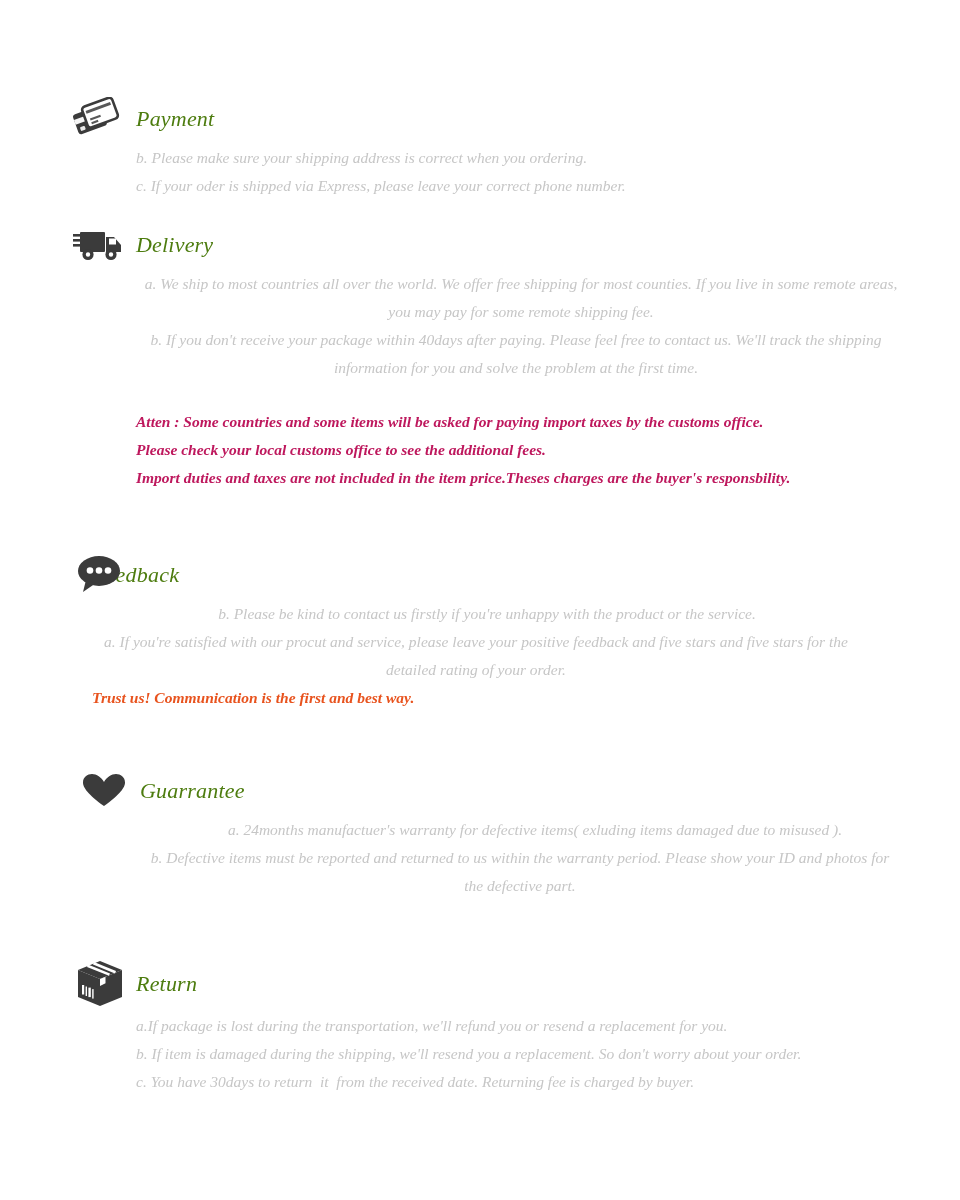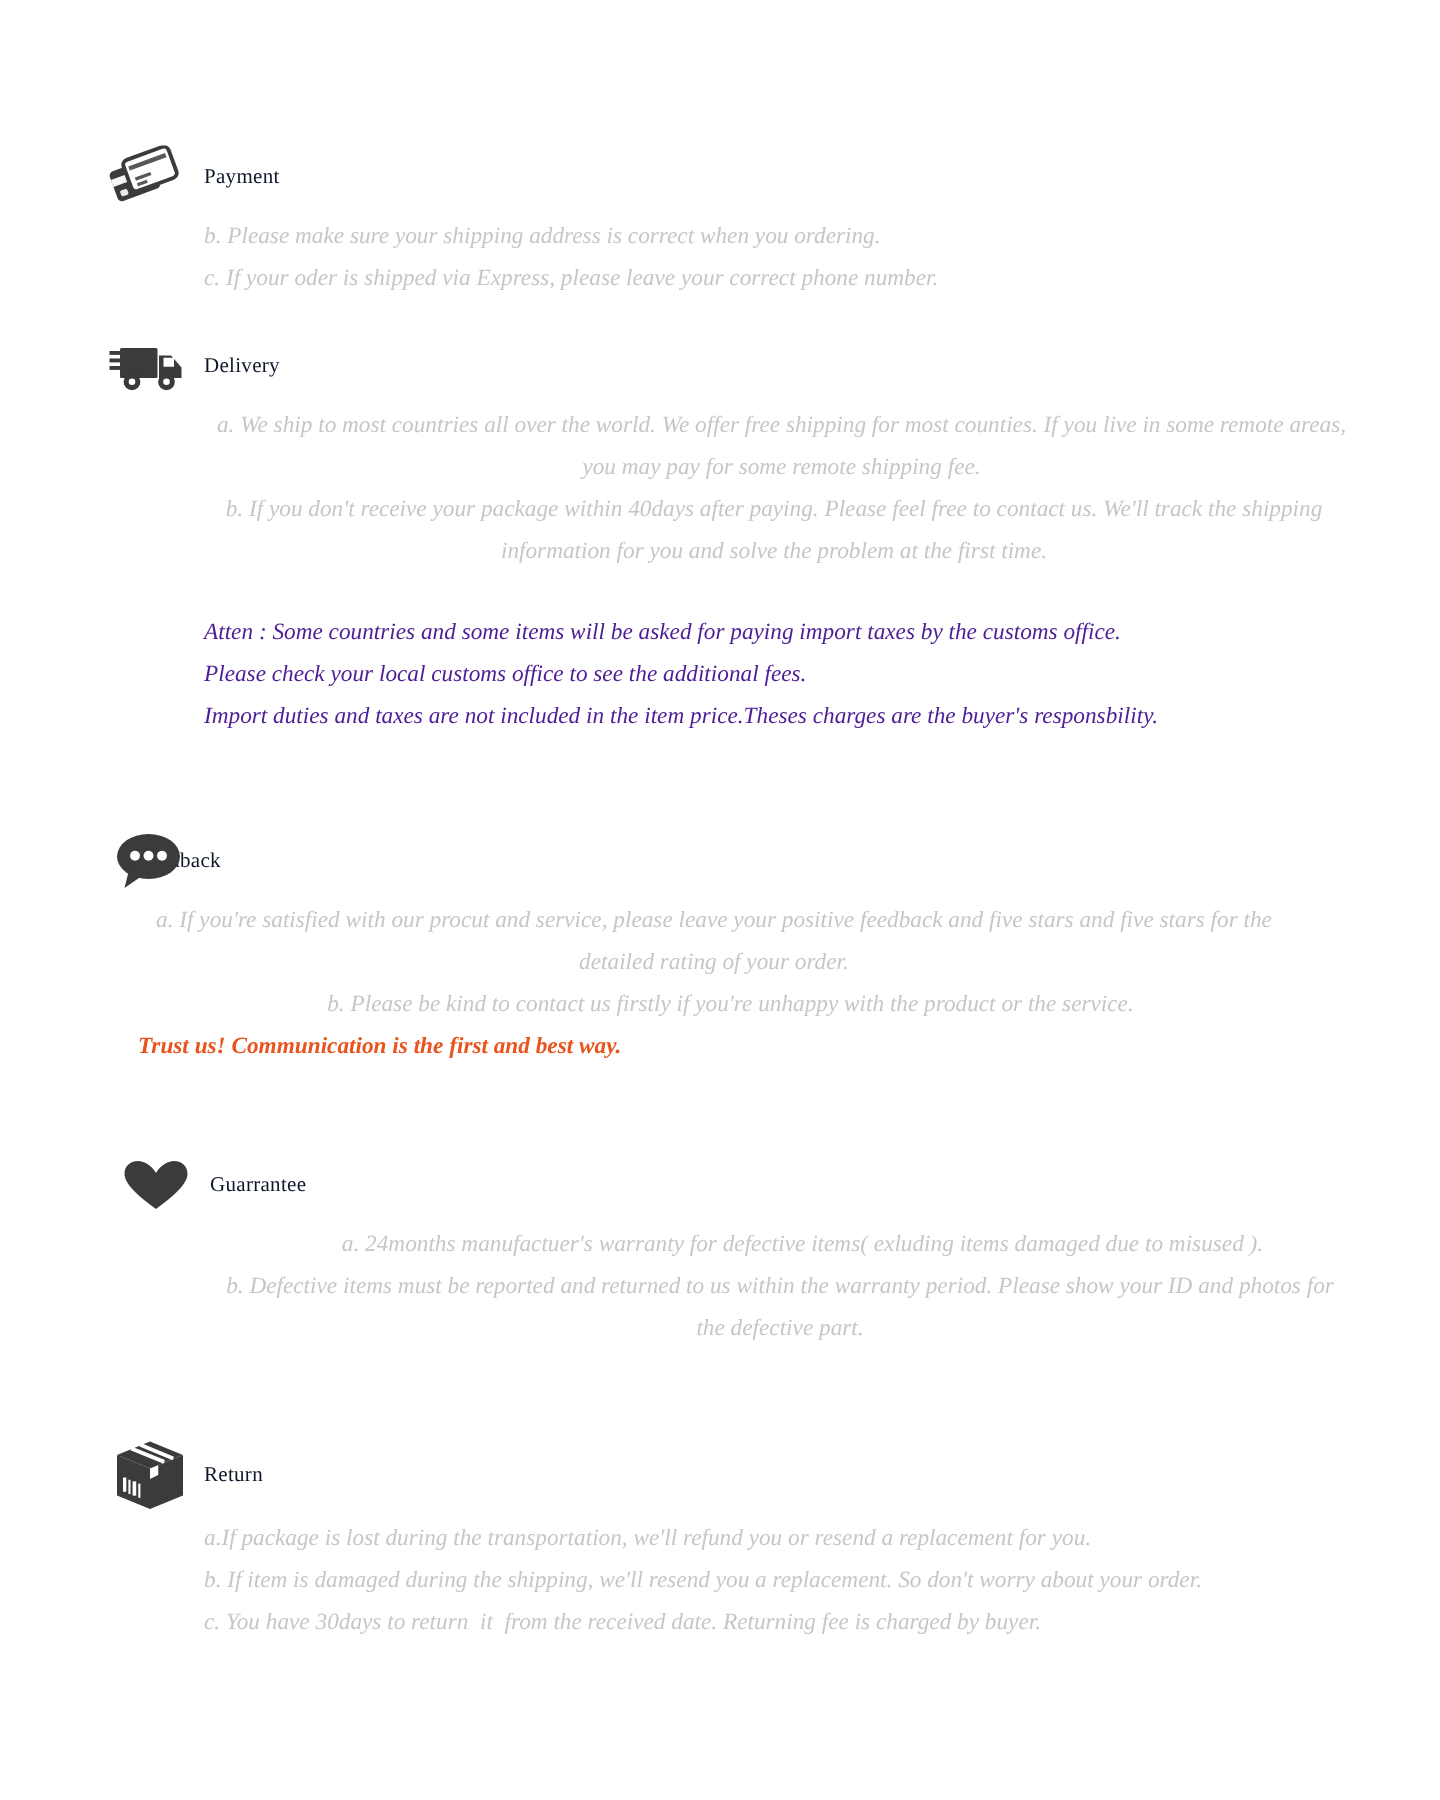--- a/index.html
+++ b/index.html
@@ -39,22 +39,23 @@
     width: 52px;
     height: 46px;
     display: flex;
     align-items: center;
     justify-content: flex-start;
   }
   .sec-icon svg { display: block; }
 
   .sec-title {
     margin-left: 60px;
-    font-size: 14px;
-    color: #0f172a;
+    font-style: italic;
+    font-size: 22px;
+    color: #4d7c0f;
     letter-spacing: 0.2px;
     line-height: 1;
     white-space: nowrap;
   }
 
   .sec-body {
     margin-left: 60px;
     margin-top: 2px;
   }
 
@@ -66,22 +67,22 @@
     white-space: pre;
   }
 
   .line.wrap { white-space: normal; text-align: center; }
 
   .notice {
     margin-left: 60px;
     margin-top: 26px;
   }
   .notice .line {
-    color: #4c1d95;
-    font-weight: normal;
+    color: #be185d;
+    font-weight: bold;
     font-size: 15.5px;
     line-height: 28px;
   }
 
   .trust {
     color: #e8531e !important;
     font-weight: bold;
   }
 
   
@@ -164,22 +165,22 @@
             <path d="M10 26 L7 38 L20 29 Z"></path>
             <circle cx="14" cy="16.5" r="3.3" fill="#ffffff"></circle>
             <circle cx="23" cy="16.5" r="3.3" fill="#ffffff"></circle>
             <circle cx="32" cy="16.5" r="3.3" fill="#ffffff"></circle>
           </g>
         </svg>
       </span>
       <span class="sec-title">Feedback</span>
     </div>
     <div class="sec-body">
+      <div class="line wrap" style="width:790px">b. Please be kind to contact us firstly if you're unhappy with the product or the service.</div>
       <div class="line wrap" style="width:768px">a. If you're satisfied with our procut and service, please leave your positive feedback and five stars and five stars for the detailed rating  of your order.</div>
-      <div class="line wrap" style="width:790px">b. Please be kind to contact us firstly if you're unhappy with the product or the service.</div>
       <div class="line trust">Trust us! Communication is the first and best way.</div>
     </div>
   </div>
 
   <div class="section" id="sec-guarantee">
     <div class="sec-head">
       <span class="sec-icon">
         <svg width="44" height="36" viewBox="0 0 44 36">
           <path d="M22 33 C 6 21.5, 1 14.5, 1 9.5 C 1 4, 5.5 1, 10 1 C 14.5 1, 19.5 4.5, 22 9 C 24.5 4.5, 29.5 1, 34 1 C 38.5 1, 43 4, 43 9.5 C 43 14.5, 38 21.5, 22 33 Z" fill="#3b3b3b"></path>
         </svg>

